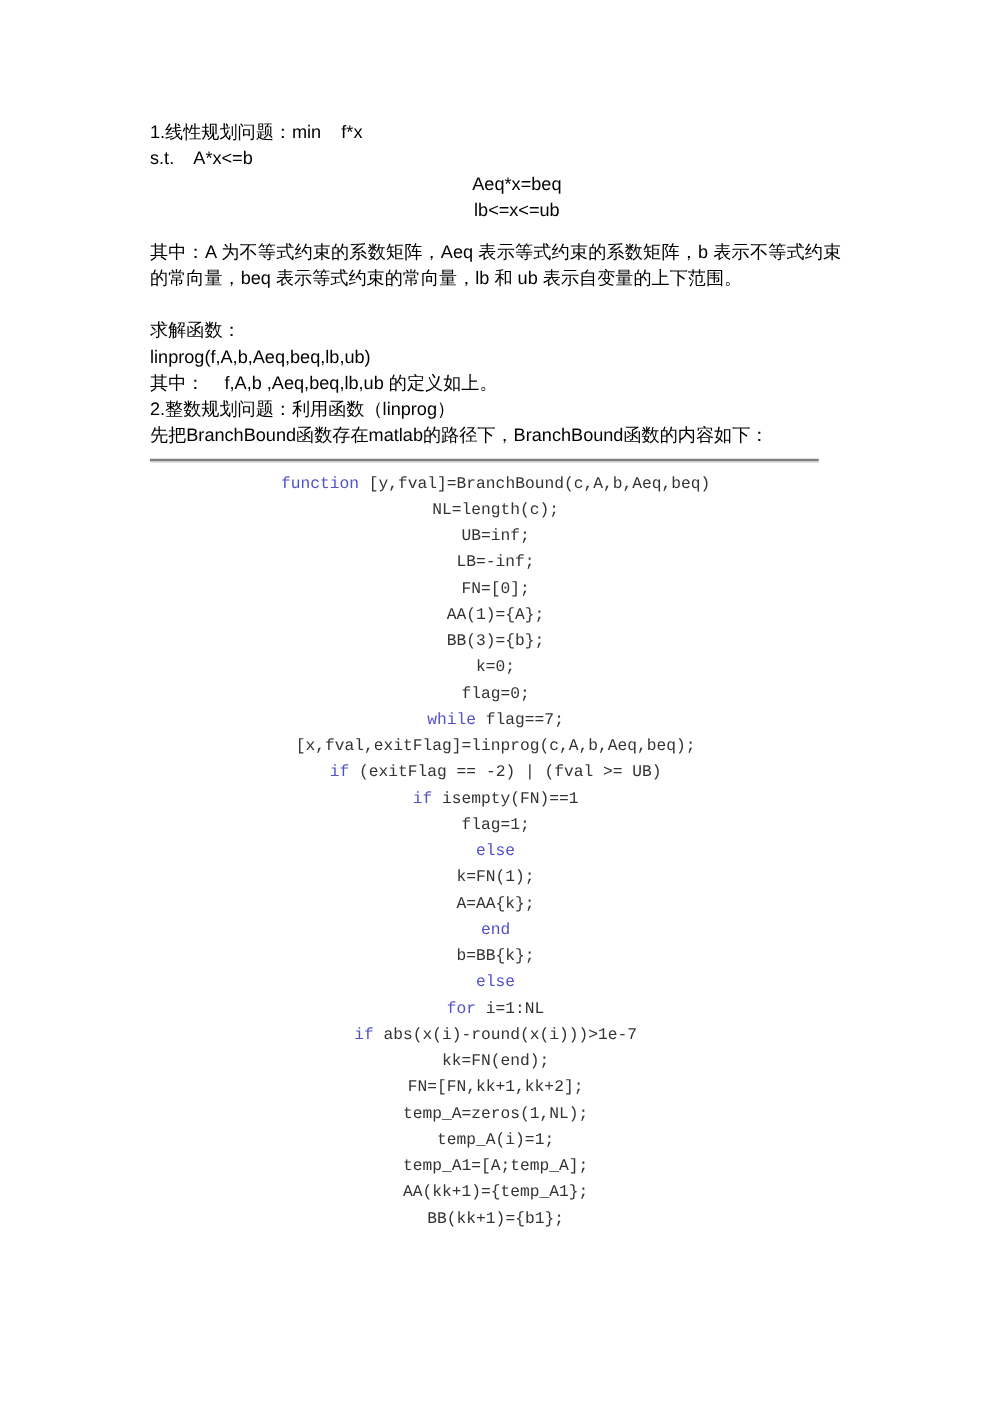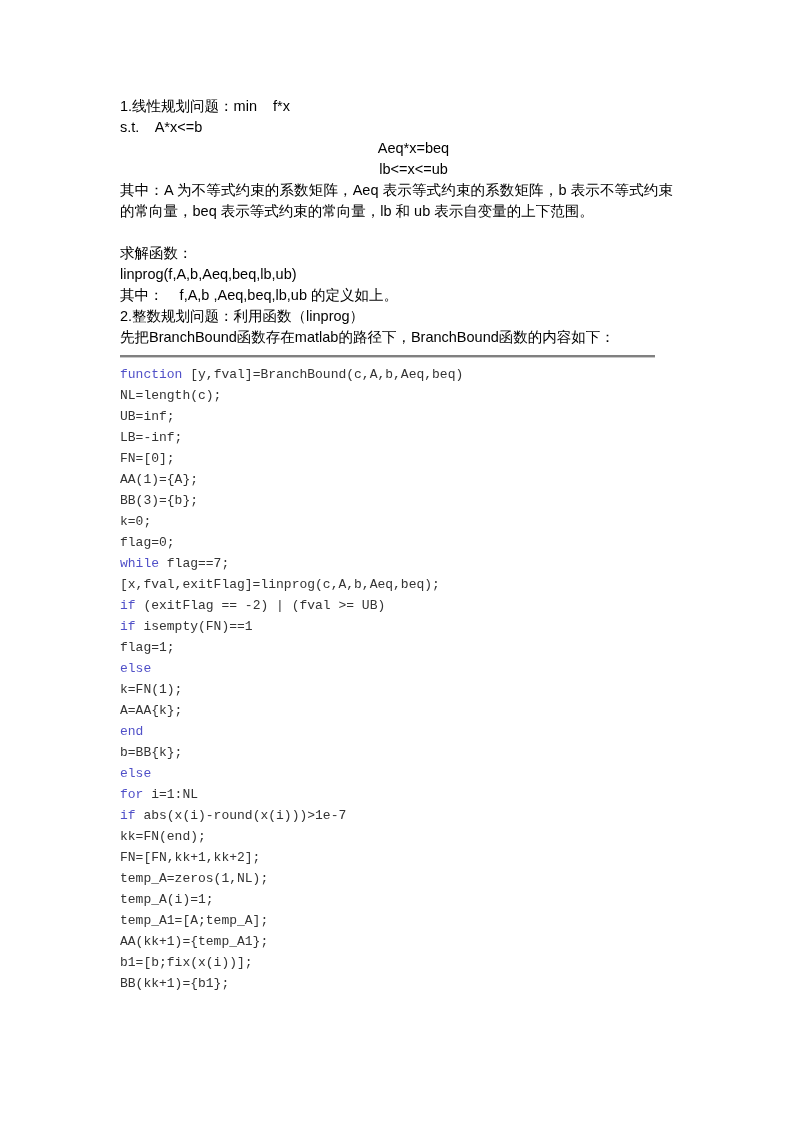--- a/index.html
+++ b/index.html
@@ -33,20 +33,21 @@
   }
   .prose .ln {
     white-space: pre-wrap;
     min-height: 21px;
   }
   .prose .ln.indent1 { padding-left: 34px; text-align: center; }
   .prose .wrap {
     white-space: normal;
     text-align: justify;
     text-justify: inter-ideograph;
+    margin-top: 12px;
   }
   .spacer-line { height: 21px; }
 
   
   .divider-wrap {
     padding-top: 7px;
     padding-bottom: 6px;
   }
   .divider {
     height: 0;
@@ -57,20 +58,21 @@
     width: 535px;
   }
 
   
   .code {
     font-family: "Liberation Mono", "DejaVu Sans Mono", monospace;
     font-size: 13px;
     line-height: 21px;
     color: #333333;
     letter-spacing: 0px;
+    text-align: center;
   }
   .code .cl {
     white-space: pre;
     min-height: 21px;
   }
   .code .kw {
     color: #5050c8;
   }
 </style>
 </head>
@@ -118,17 +120,16 @@
     <div class="cl"><span>b=BB{k};</span></div>
     <div class="cl"><span class="kw">else</span></div>
     <div class="cl"><span class="kw">for</span><span> i=1:NL</span></div>
     <div class="cl"><span class="kw">if</span><span> abs(x(i)-round(x(i)))&gt;1e-7</span></div>
     <div class="cl"><span>kk=FN(end);</span></div>
     <div class="cl"><span>FN=[FN,kk+1,kk+2];</span></div>
     <div class="cl"><span>temp_A=zeros(1,NL);</span></div>
     <div class="cl"><span>temp_A(i)=1;</span></div>
     <div class="cl"><span>temp_A1=[A;temp_A];</span></div>
     <div class="cl"><span>AA(kk+1)={temp_A1};</span></div>
-    <div class="cl"><span>b1=[b;fix(x(i))];</span></div>
     <div class="cl"><span>BB(kk+1)={b1};</span></div>
   </div>
 
 </div>
 
 </body></html>

